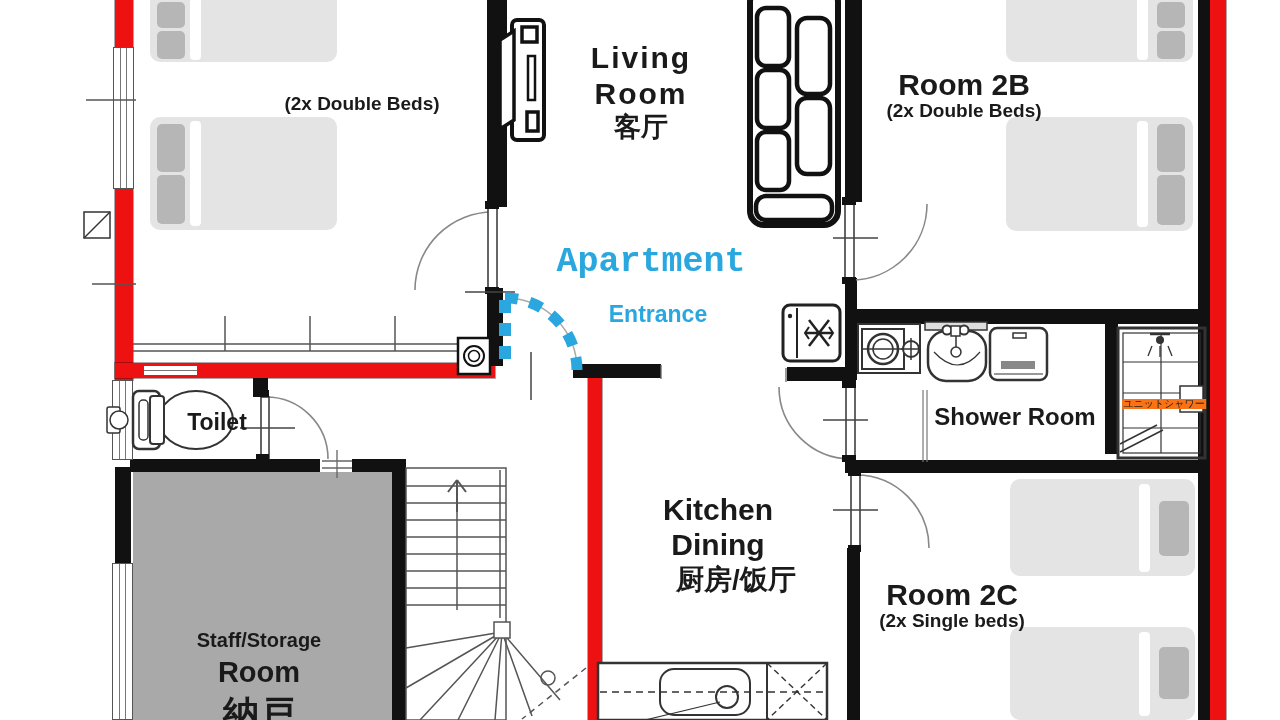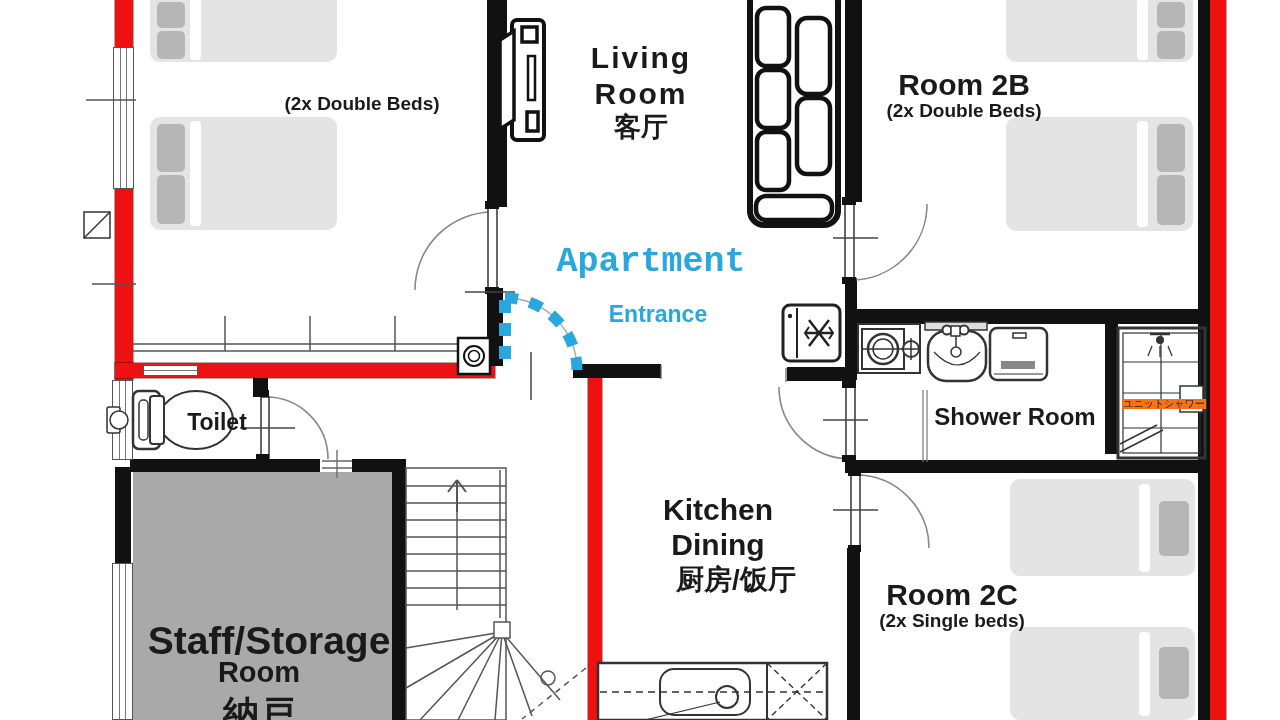--- a/index.html
+++ b/index.html
@@ -278,17 +278,17 @@
   <div class="lbl" style="left:718px;top:510px;font-size:30px;">Kitchen</div>
   <div class="lbl" style="left:718px;top:545px;font-size:30px;">Dining</div>
   <div class="lbl" style="left:714px;top:580px;font-size:28px;margin-left:22px;">厨房/饭厅</div>
 
   <div class="lbl" style="left:1015px;top:417px;font-size:24px;">Shower Room</div>
   <div class="lbl tiny" style="left:1164px;top:404px;font-size:10px;">ユニットシャワー</div>
 
   <div class="lbl" style="left:952px;top:595px;font-size:30px;">Room 2C</div>
   <div class="lbl" style="left:952px;top:620px;font-size:19px;">(2x Single beds)</div>
 
-  <div class="lbl" style="left:269px;top:640px;font-size:39px;">Staff/Storage</div>
+  <div class="lbl" style="left:259px;top:640px;font-size:20px;">Staff/Storage</div>
   <div class="lbl" style="left:259px;top:672px;font-size:29px;">Room</div>
   <div class="lbl" style="left:259px;top:714px;font-size:36px;">納戸</div>
 
 </div>
 
 </body></html>

